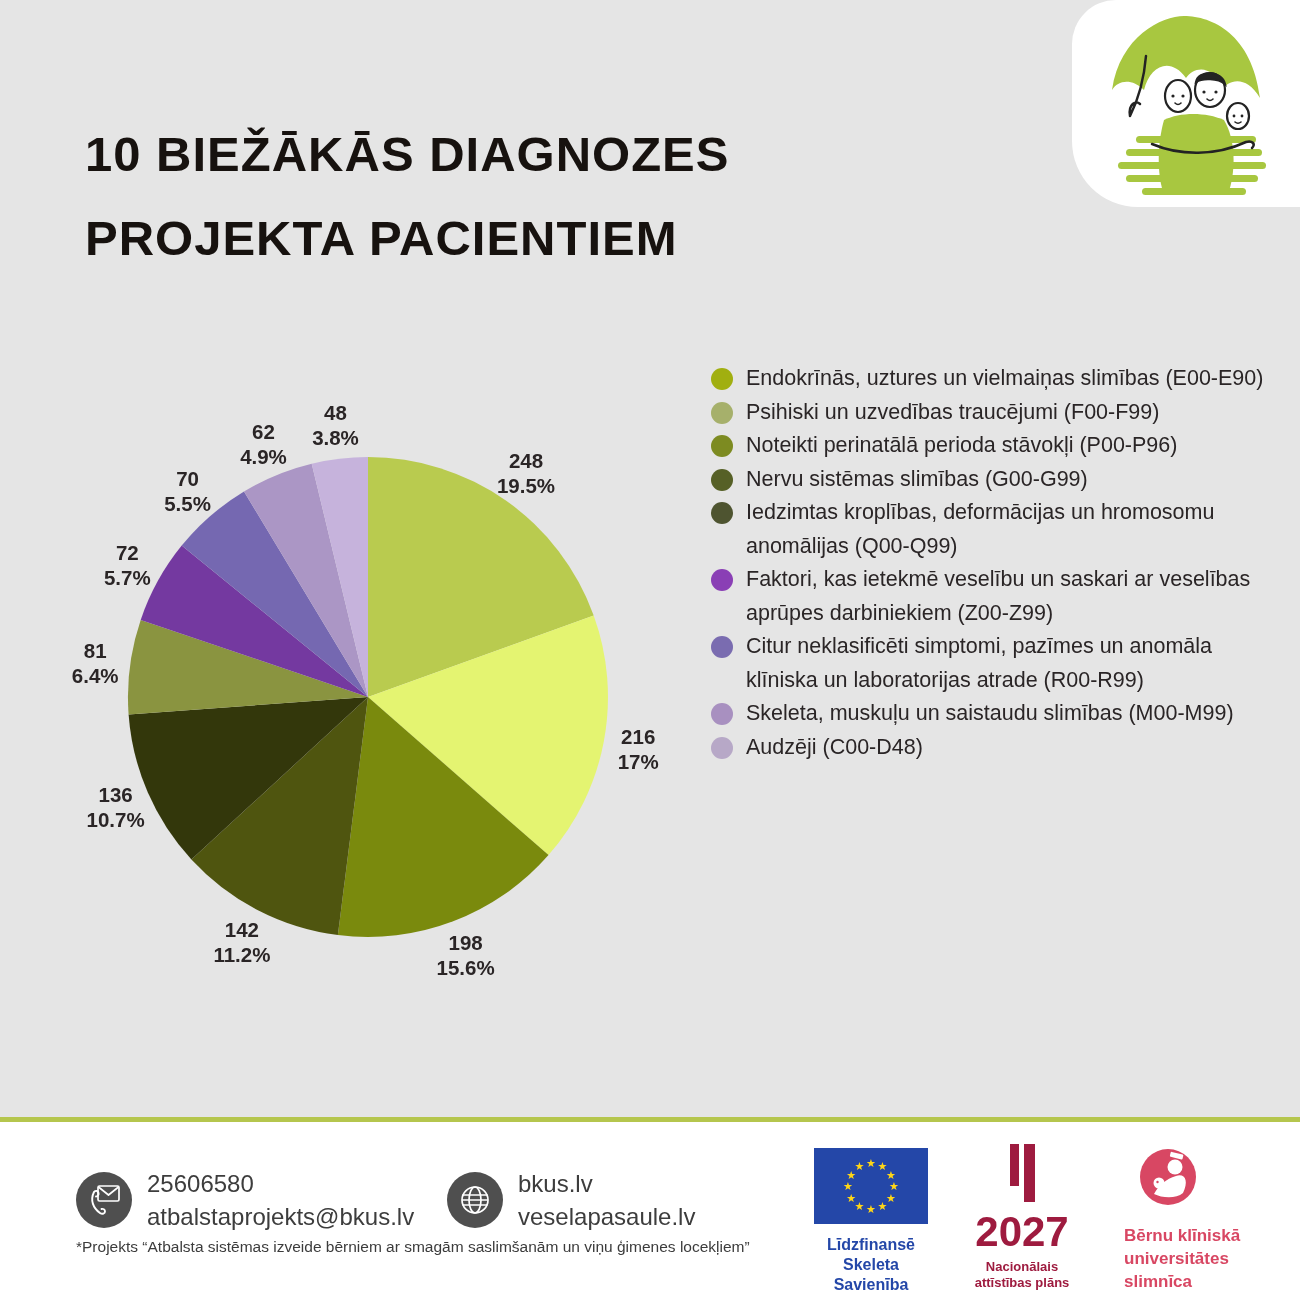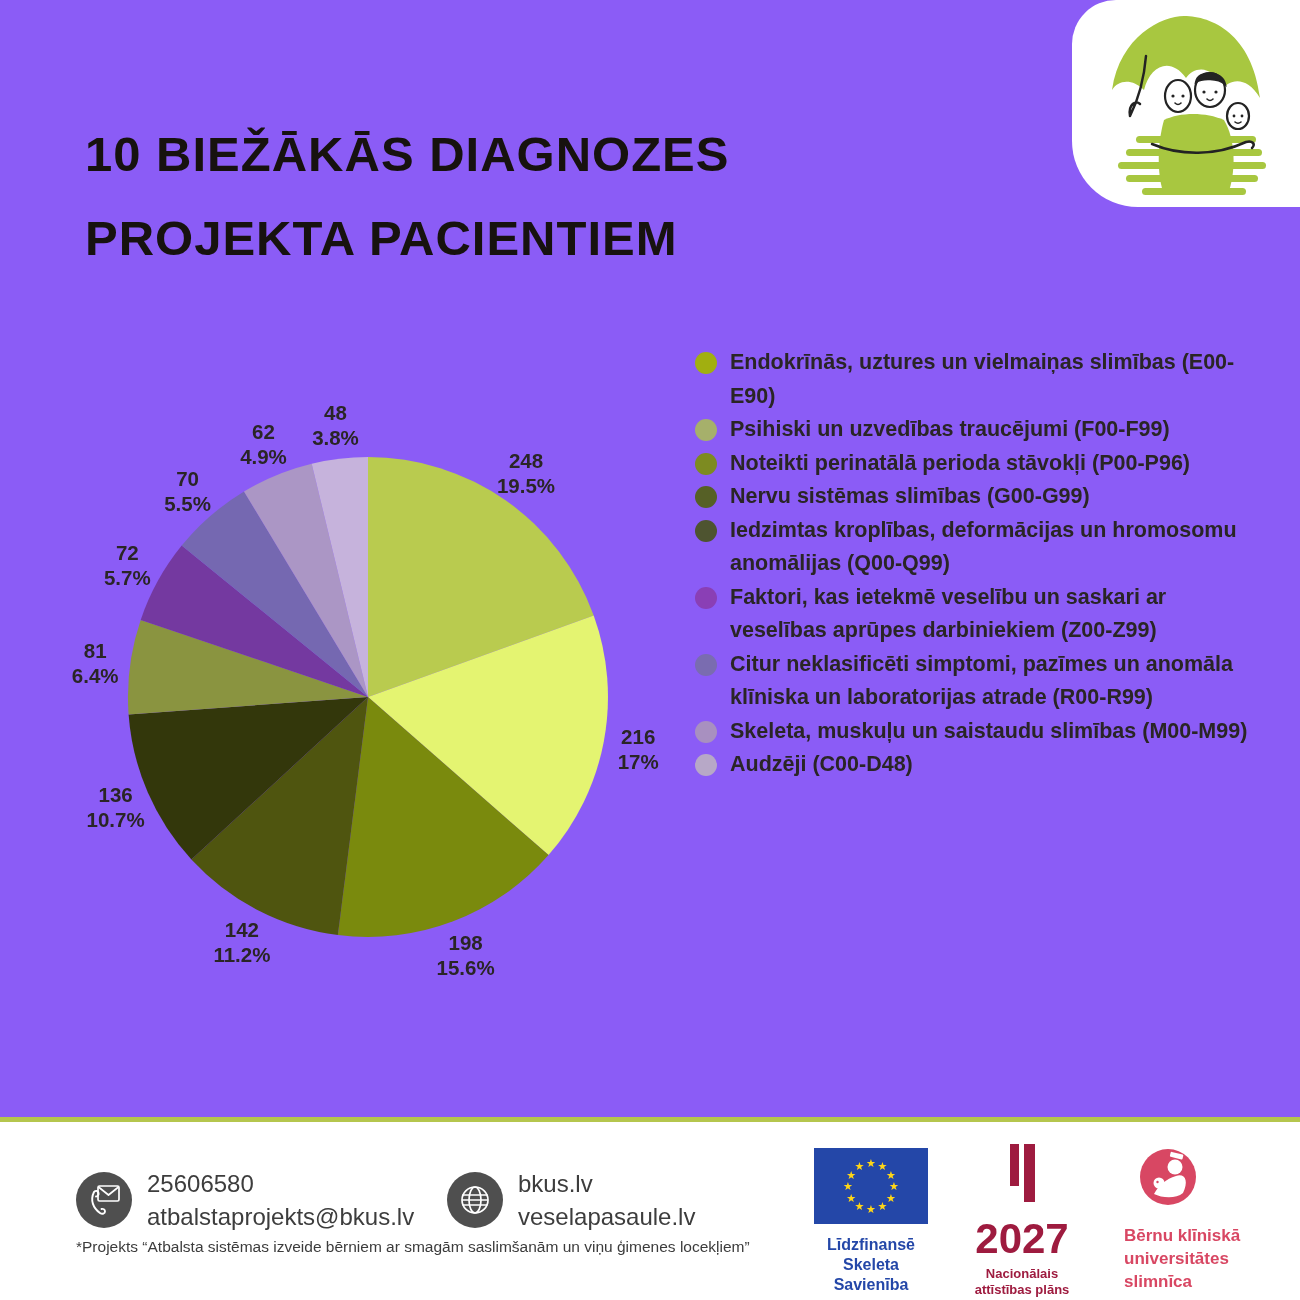--- a/index.html
+++ b/index.html
@@ -1,45 +1,45 @@
 <!DOCTYPE html>
 <html><head>
 <meta charset="utf-8">
 <style>
   html,body{margin:0;padding:0;}
-  .page{position:relative;width:1300px;height:1300px;background:#8b5cf6;overflow:hidden;
+  .page{position:relative;width:1300px;height:1300px;background:#e5e5e5;overflow:hidden;
         font-family:"Liberation Sans",sans-serif;color:#2a2526;}
   
   .title{position:absolute;left:85px;top:112px;font-size:49px;font-weight:800;
          color:#17120f;letter-spacing:1px;line-height:84px;white-space:nowrap;}
   
   .logo-card{position:absolute;top:0;right:0;width:228px;height:207px;background:#ffffff;
              border-radius:44px 0 0 66px;}
   .logo-card svg{position:absolute;left:18px;top:8px;}
   
   svg.pie{position:absolute;left:8px;top:382px;}
   .pie-label{font-size:20.5px;font-weight:700;fill:#2a2526;}
   
-  .legend{position:absolute;left:695px;top:346px;width:558px;list-style:none;margin:0;padding:0;font-weight:bold;}
+  .legend{position:absolute;left:695px;top:346px;width:558px;list-style:none;margin:16px;padding:0;}
   .legend li{display:flex;gap:13px;font-size:21.5px;line-height:33.5px;color:#2a2526;}
   .legend .dot{width:22px;height:22px;border-radius:50%;flex:none;margin-top:6px;}
   
   .divider{position:absolute;top:1117px;left:0;width:1300px;height:5px;}
   .footer{position:absolute;top:1122px;left:0;width:1300px;height:178px;background:#ffffff;}
   .contact{position:absolute;display:flex;gap:15px;align-items:center;justify-content:space-between;}
   .contact .texts{font-size:24px;line-height:33px;color:#3d3d3d;font-weight:500;}
   .contact svg{flex:none;}
   .footnote{position:absolute;left:76px;top:116px;font-size:15.5px;color:#3c3c3c;}
   .eu{position:absolute;left:812px;top:26px;width:118px;text-align:center;}
   .eu-cap{margin-top:7px;font-size:16px;font-weight:700;color:#2447a8;line-height:20px;}
   .ndp{position:absolute;left:960px;top:22px;width:124px;text-align:center;color:#9e1b3f;}
   .ndp .bars{display:flex;justify-content:center;align-items:flex-start;gap:5px;height:58px;}
   .ndp .bar1{width:9px;height:42px;background:#9e1b3f;}
   .ndp .bar2{width:11px;height:58px;background:#9e1b3f;}
-  .ndp .year{font-size:42px;font-weight:700;line-height:44px;margin-top:15px;}
+  .ndp .year{font-size:42px;font-weight:700;line-height:44px;margin-top:8px;}
   .ndp .cap{font-size:13px;font-weight:700;line-height:16px;margin-top:5px;}
   .bkus{position:absolute;left:1124px;top:26px;width:140px;color:#d84763;}
   .bkus svg{display:block;margin-left:15px;}
   .bkus .name{margin-top:18px;font-size:17px;font-weight:700;line-height:23px;}
 </style>
 </head>
 <body>
 
 <div class="page">
 

